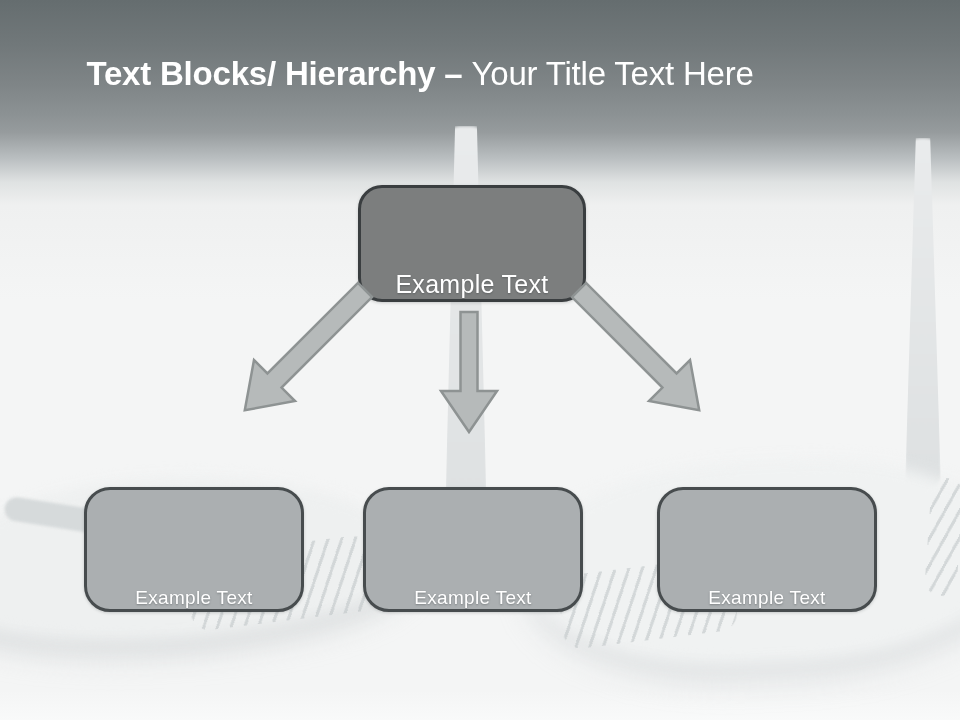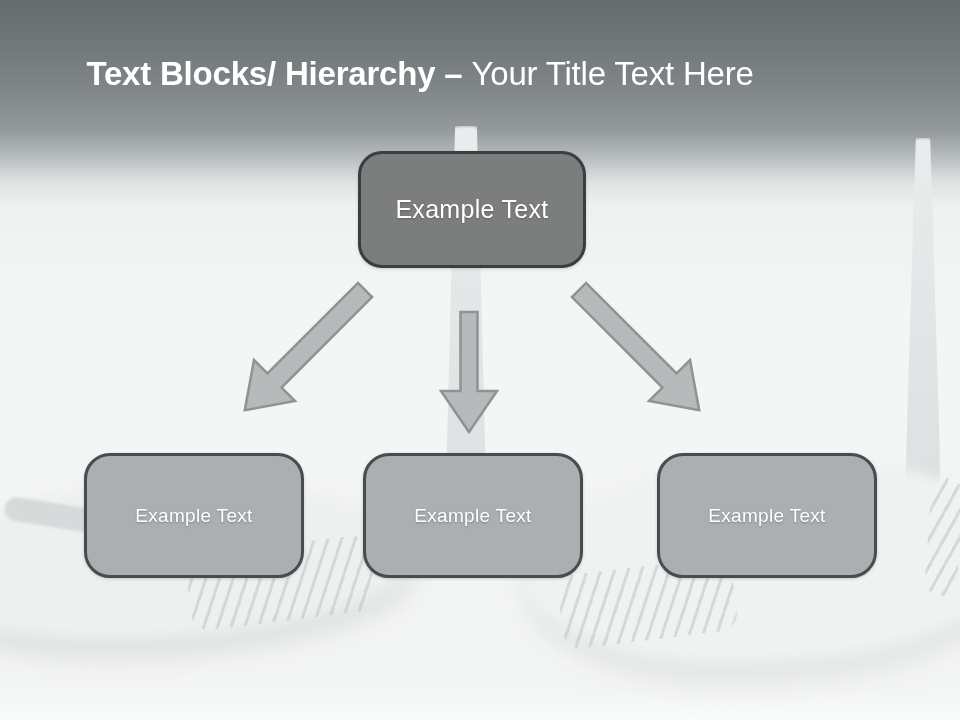--- a/index.html
+++ b/index.html
@@ -49,23 +49,24 @@
   .title {
     position:absolute; left:0; top:52px; width:840px;
     text-align:center; color:#fff; font-size:33px; line-height:44px;
     letter-spacing:-.2px; white-space:nowrap;
   }
   .title-bold    { font-weight:700; }
   .title-regular { font-weight:400; }
 
   
   .tblock {
-    position:absolute; display:flex; align-items:center; justify-content:center;
+    position:absolute; display:flex; align-items:flex-end; justify-content:center;
     color:#fff; text-align:center;
     box-shadow:0 1px 3px rgba(70,75,77,.25);
+    margin-top:34px;
   }
   .block-label { text-shadow:0 1px 2px rgba(50,55,57,.38); letter-spacing:.3px; }
   .root-block {
     left:358px; top:151px; width:228px; height:117px;
     background:#7c7e7e; border:3px solid #3a3e40; border-radius:24px;
     font-size:25px;
   }
   .child-block {
     top:453px; width:220px; height:125px;
     background:#abafb1; border:3.5px solid #474c4e; border-radius:26px;

